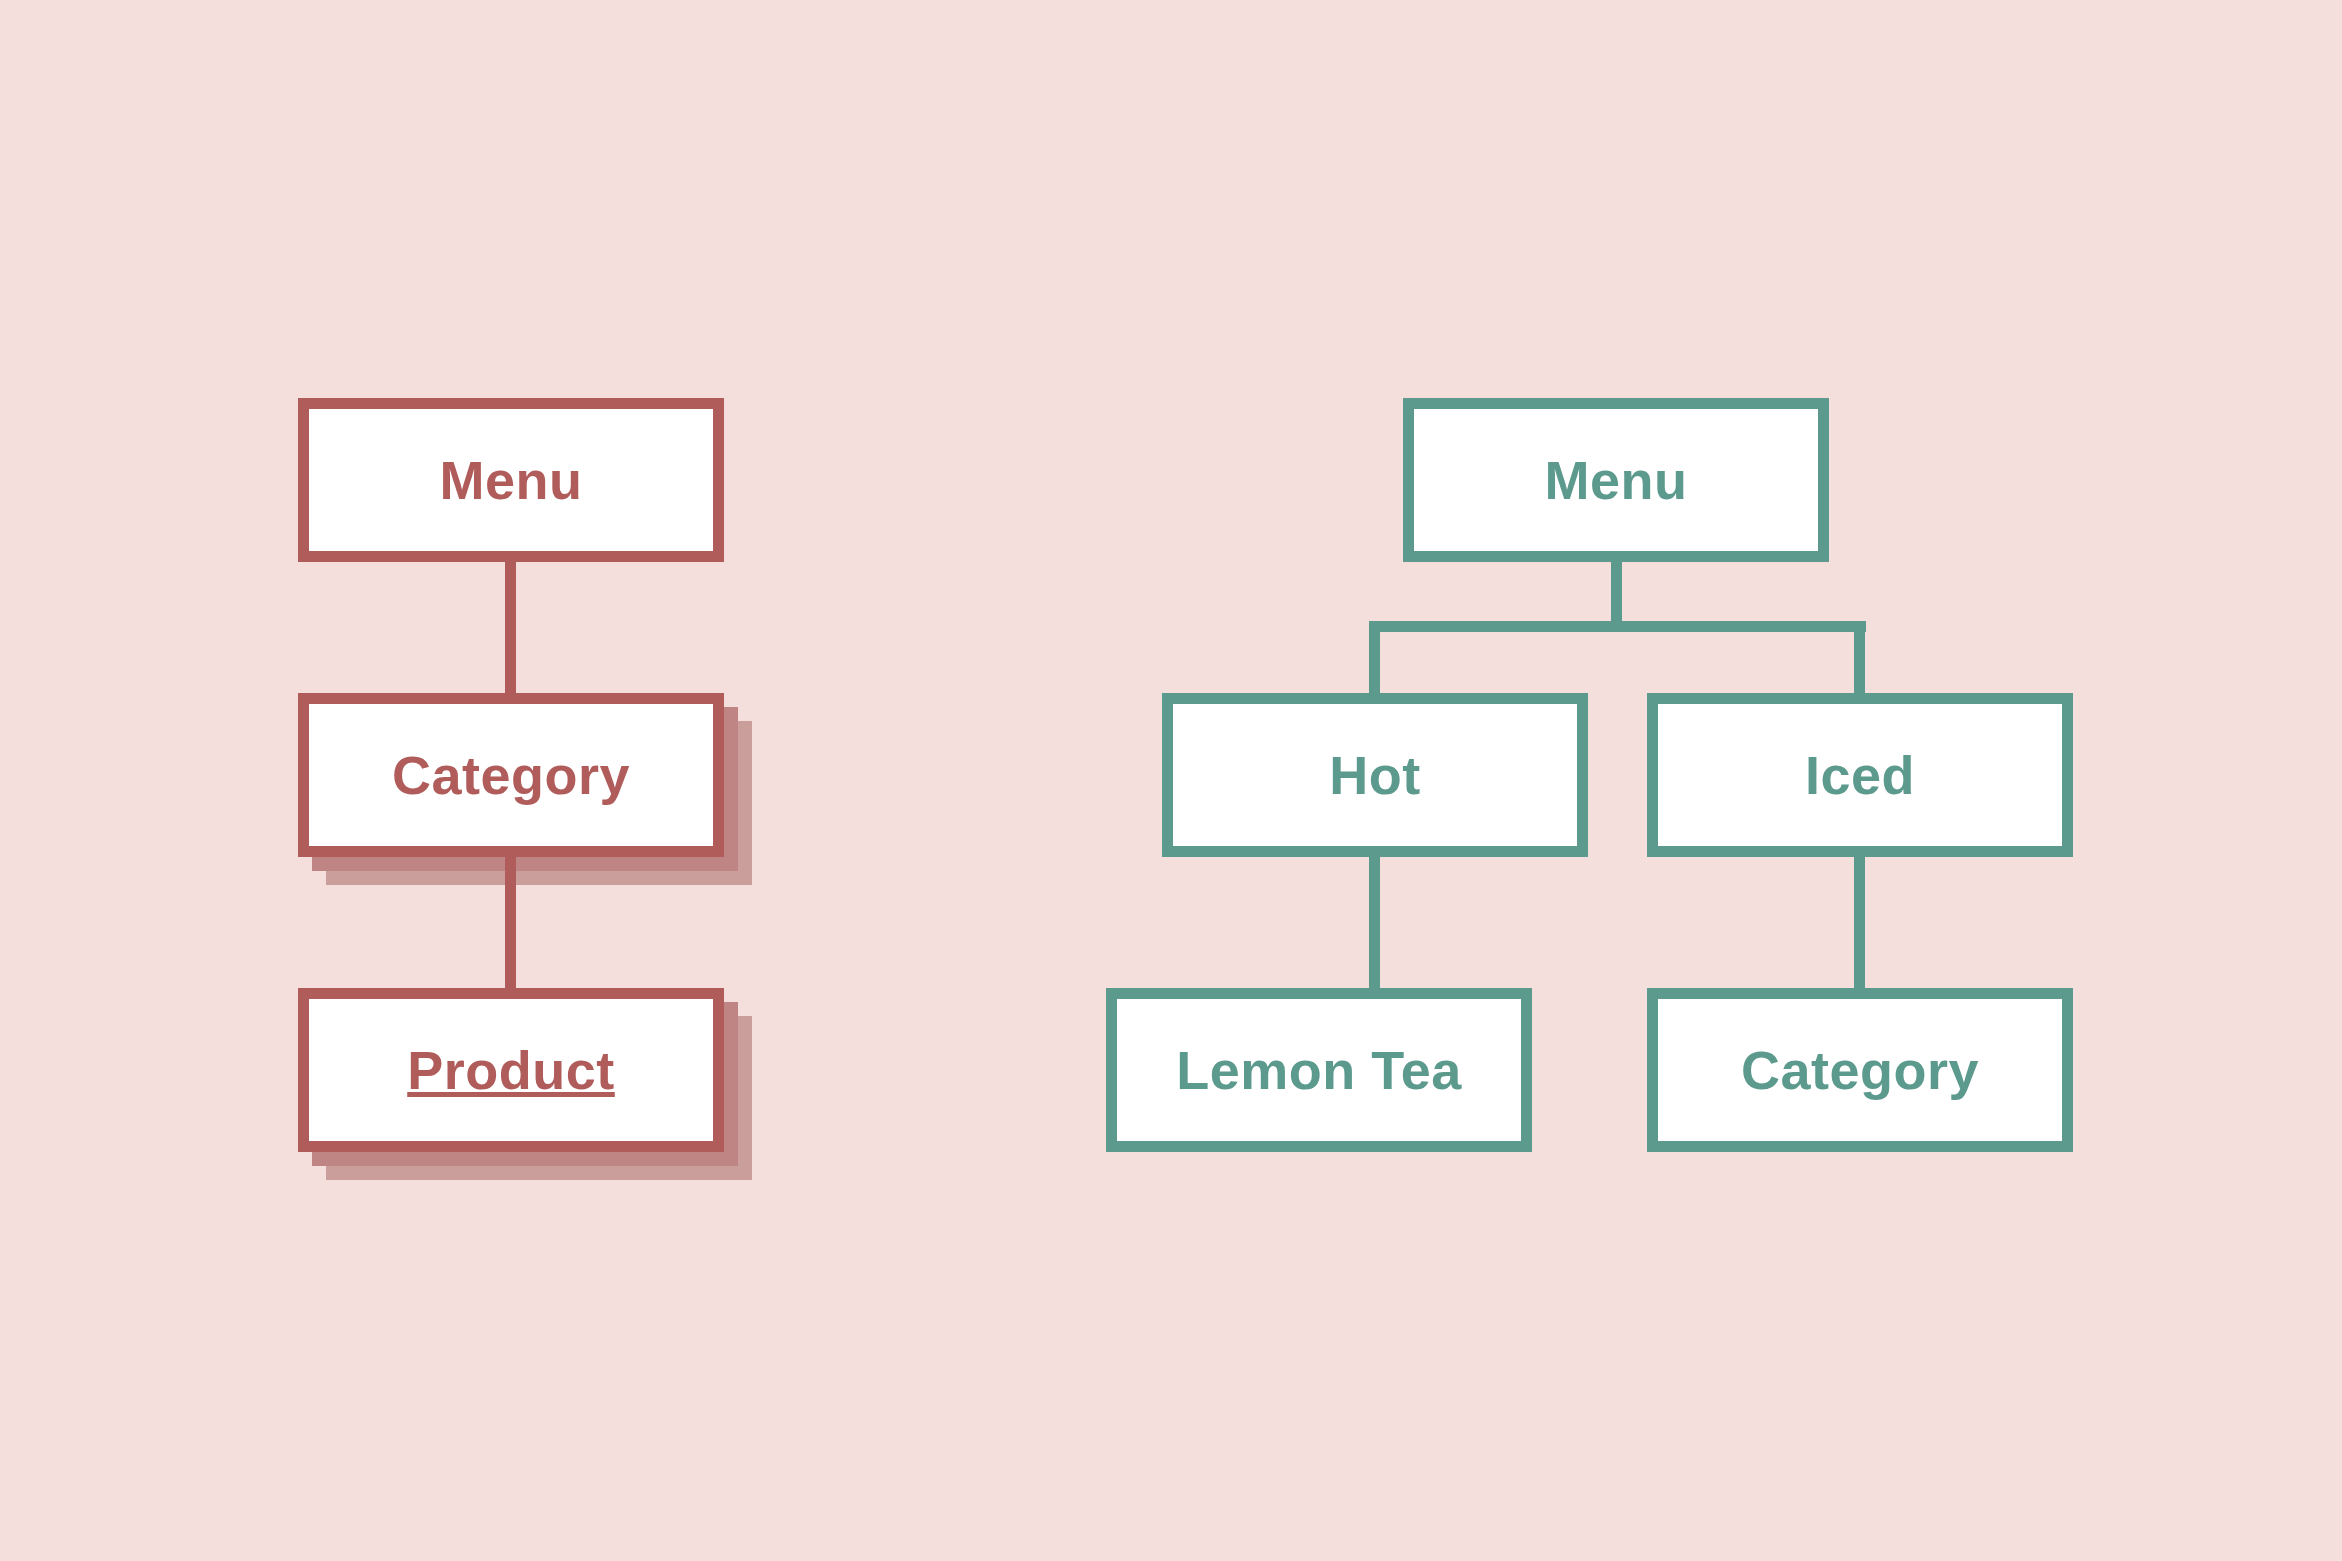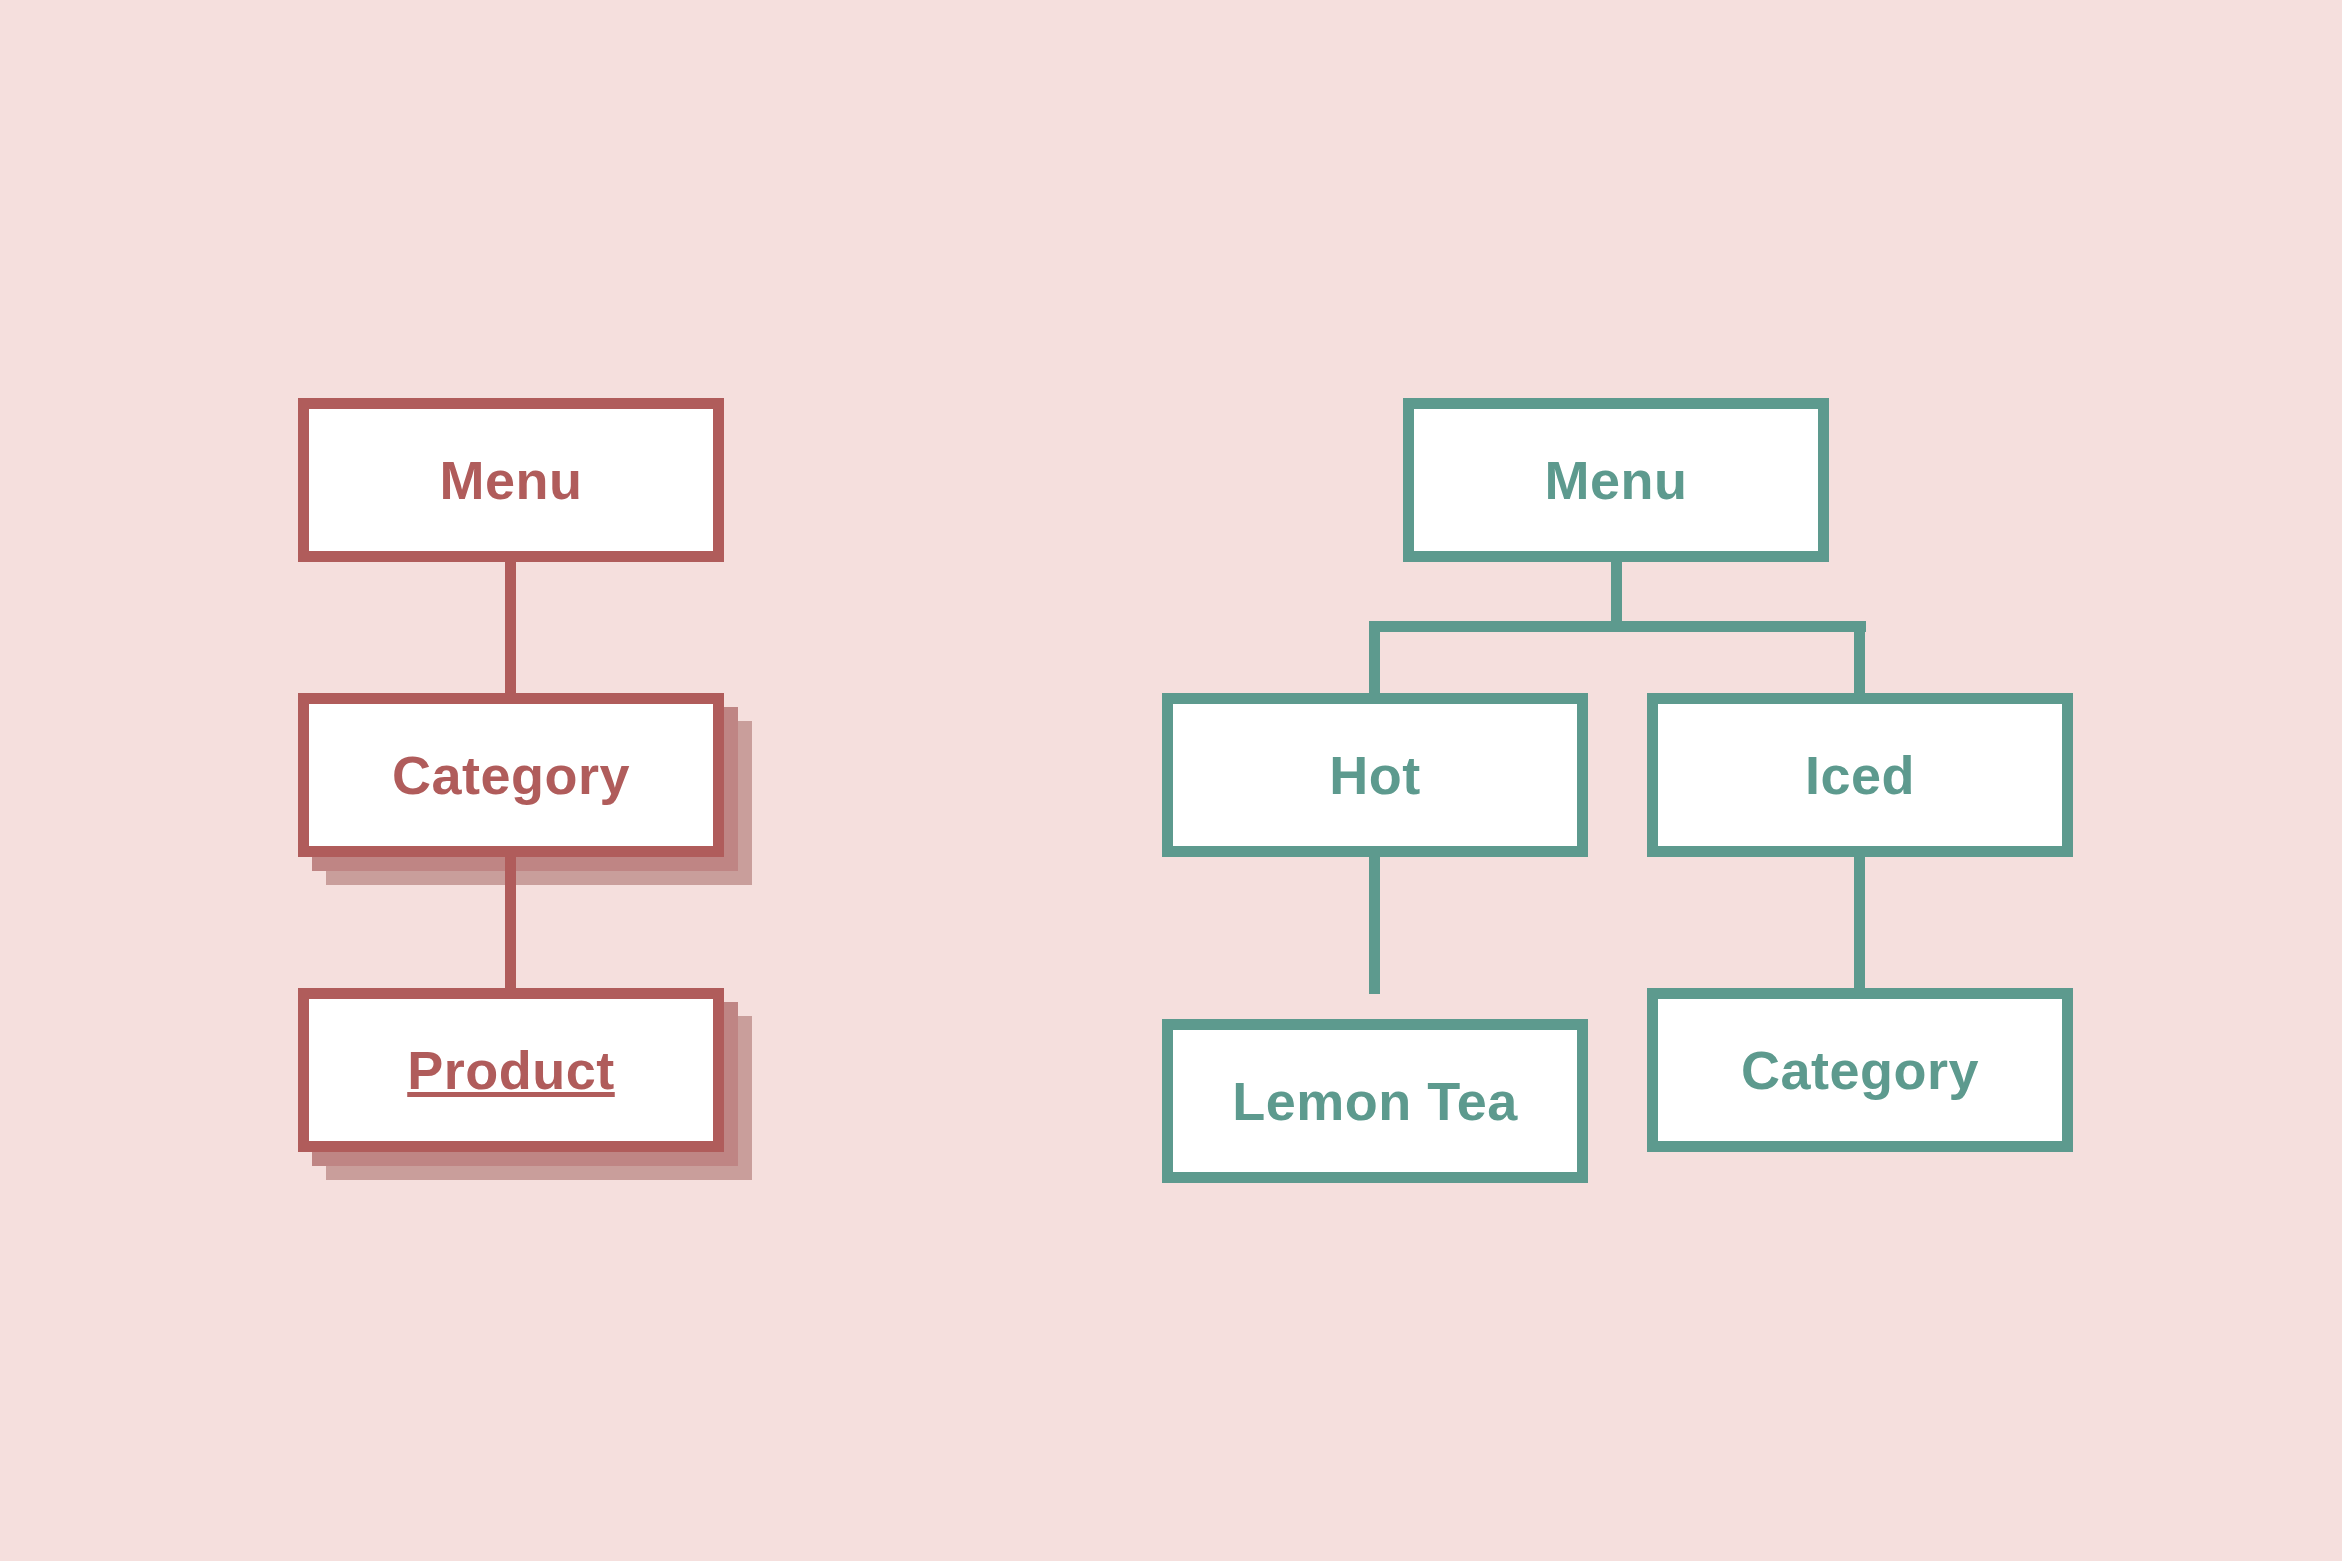--- a/index.html
+++ b/index.html
@@ -37,21 +37,21 @@
   .l-menu     { left: 298px;  top: 398px;  }
   .l-category { left: 298px;  top: 693px;  }
   .l-product  { left: 298px;  top: 988px; text-decoration: underline; }
   .l-v1 { left: 505px; top: 557px; width: 11.2px; height: 141px; }
   .l-v2 { left: 505px; top: 853px; width: 11.2px; height: 141px; }
 
   
   .r-menu     { left: 1403px; top: 398px;  }
   .r-hot      { left: 1162px; top: 693px;  }
   .r-iced     { left: 1647px; top: 693px;  }
-  .r-lemontea { left: 1162px; top: 988px; margin-top: 31px; }
+  .r-lemontea { left: 1106px; top: 988px; }
   .r-lemonade { left: 1647px; top: 988px; }
   .r-riser     { left: 1611px; top: 557px; width: 11.2px;  height: 75px; }
   .r-hbar      { left: 1369px; top: 621px; width: 497px; height: 11.2px; }
   .r-drop-hot  { left: 1369px; top: 621px; width: 11.2px;  height: 77px; }
   .r-drop-iced { left: 1854px; top: 621px; width: 11.2px;  height: 77px; }
   .r-v-hot     { left: 1369px; top: 853px; width: 11.2px;  height: 141px; }
   .r-v-iced    { left: 1854px; top: 853px; width: 11.2px;  height: 141px; }
 </style>
 </head>
 <body>

